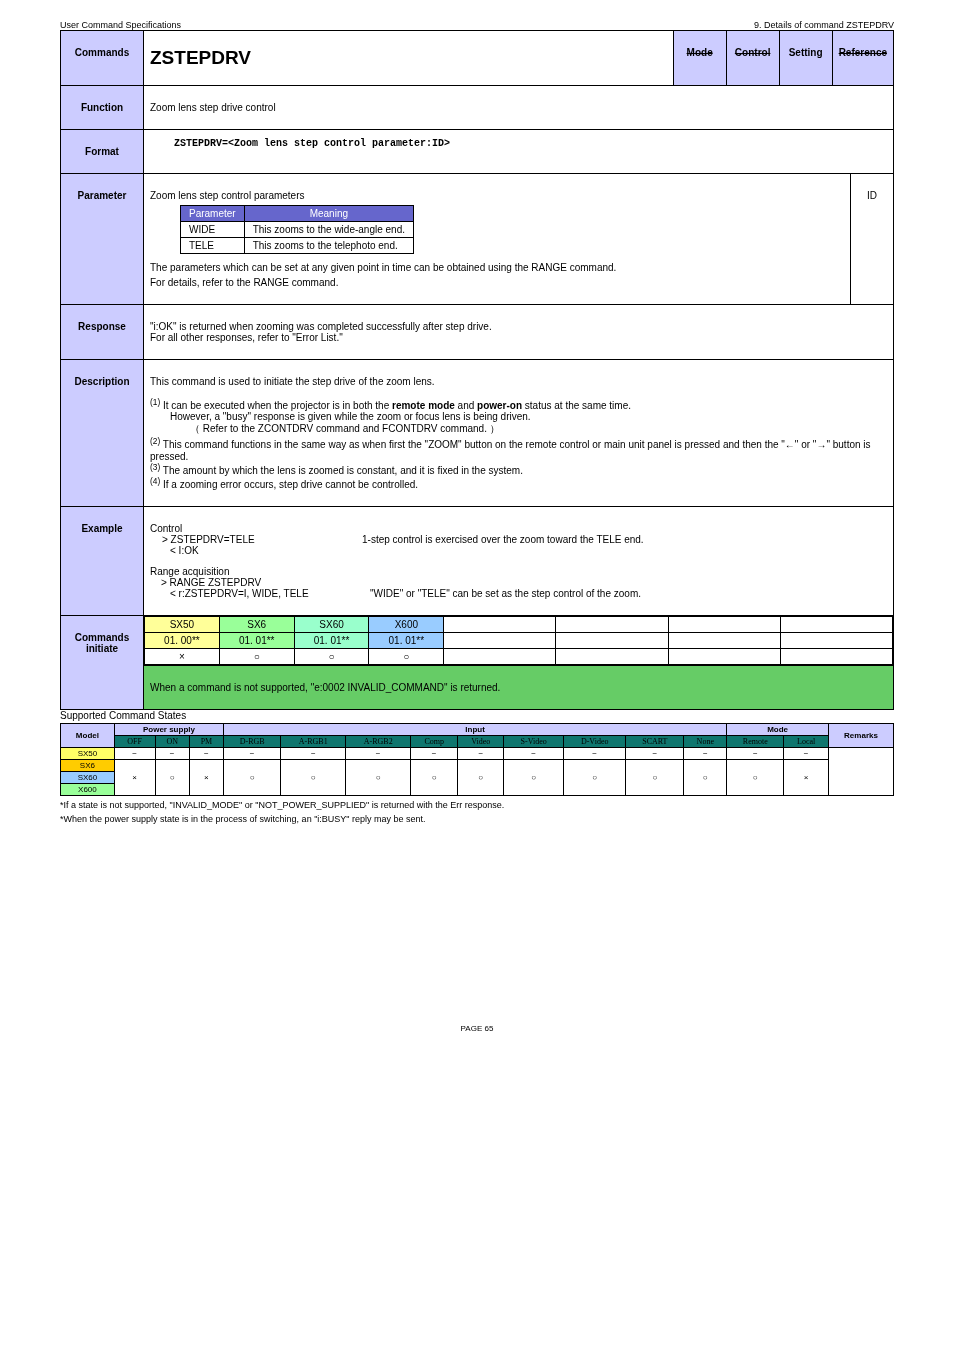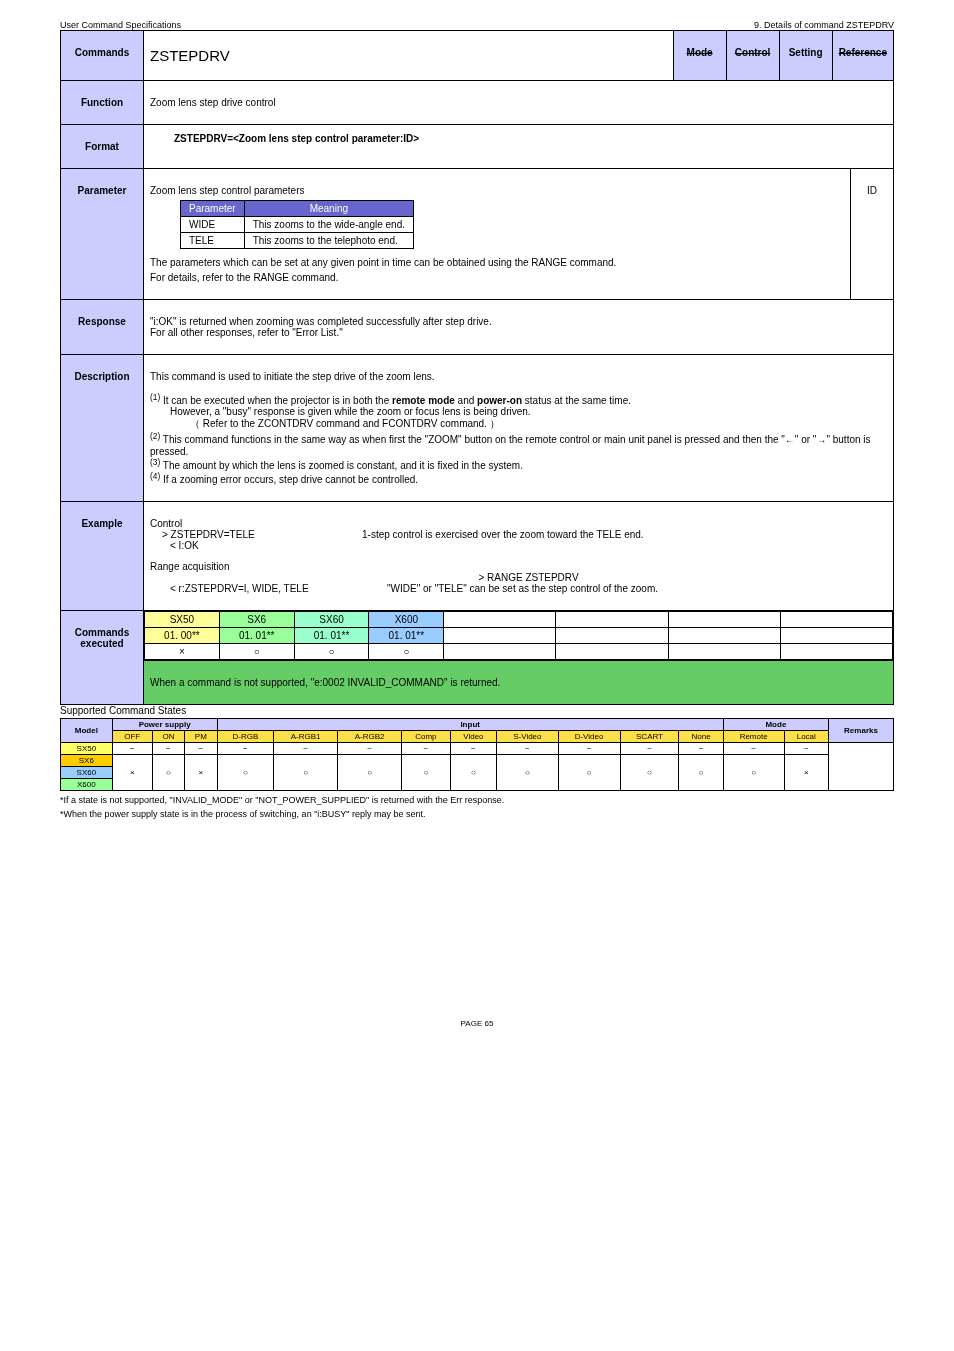--- a/index.html
+++ b/index.html
@@ -26,22 +26,22 @@
   font-size: 10px;
 }
 .label-cell {
   background: #ccccff;
   font-weight: bold;
   width: 70px;
   text-align: center;
   vertical-align: middle;
 }
 .command-name {
-  font-size: 15px;
-  font-weight: normal;
+  font-size: 19px;
+  font-weight: bold;
 }
 .mode-cell {
   background: #ccccff;
   font-weight: bold;
   text-align: center;
   width: 40px;
 }
 .strike {
   text-decoration: line-through;
 }
@@ -88,21 +88,21 @@
   border-collapse: collapse;
   width: 100%;
 }
 .states-table td, .states-table th {
   border: 1px solid black;
   padding: 1px 2px;
   text-align: center;
   font-size: 8px;
 }
 .states-header { background: #ccccff; font-weight: bold; }
-.states-sub { background: #fde047; }
+.states-sub { background: #0f766e; font-family: Liberation Serif, serif; }
 .model-sx50 { background: #ffff66; }
 .model-sx6 { background: #ffcc00; }
 .model-sx60 { background: #99ccff; }
 .model-x600 { background: #99ff99; }
 .footnote {
   font-size: 9px;
   margin-top: 4px;
 }
 .page-num {
   text-align: center;
@@ -128,21 +128,21 @@
     <td class="mode-cell"><span class="strike">Control</span></td>
     <td class="mode-cell">Setting</td>
     <td class="mode-cell"><span class="strike">Reference</span></td>
   </tr>
   <tr>
     <td class="label-cell">Function</td>
     <td colspan="5">Zoom lens step drive control</td>
   </tr>
   <tr>
     <td class="label-cell">Format</td>
-    <td colspan="5" style="font-weight:bold;padding:8px 30px;">ZSTEPDRV=&lt;Zoom lens step control parameter:ID&gt;</td>
+    <td colspan="5" style="font-weight:bold;padding:8px 30px;font-family:Liberation Mono, monospace;">ZSTEPDRV=&lt;Zoom lens step control parameter:ID&gt;</td>
   </tr>
   <tr>
     <td class="label-cell">Parameter</td>
     <td colspan="5" style="padding:0;">
       <table style="width:100%;border-collapse:collapse;">
         <tbody>
               <tr>
           <td style="border:none;border-right:1px solid black;">
             <div>Zoom lens step control parameters</div>
             <table class="param-table">
@@ -194,29 +194,29 @@
   <tr>
     <td class="label-cell">Example</td>
     <td colspan="5">
       <div>Control</div>
       <div style="display:flex;">
         <span style="width:200px;margin-left:12px;">&gt; ZSTEPDRV=TELE</span>
         <span>1-step control is exercised over the zoom toward the TELE end.</span>
       </div>
       <div style="margin-left:20px;">&lt; I:OK</div>
       <div style="margin-top:10px;">Range acquisition</div>
-      <div style="margin-left:20px;text-align:center;">&gt; RANGE ZSTEPDRV</div>
-      <div style="display:flex;gap:17px;">
+      <div style="margin-left:11px;">&gt; RANGE ZSTEPDRV</div>
+      <div style="display:flex;">
         <span style="width:200px;margin-left:20px;">&lt; r:ZSTEPDRV=I, WIDE, TELE</span>
         <span>"WIDE" or "TELE" can be set as the step control of the zoom.</span>
       </div>
     </td>
   </tr>
   <tr>
-    <td class="label-cell" rowspan="2">Commands executed</td>
+    <td class="label-cell" rowspan="2">Commands initiate</td>
     <td colspan="5" style="padding:0;">
       <table class="sub-table">
         <tbody>
               <tr>
           <td class="yellow">SX50</td>
           <td class="green">SX6</td>
           <td class="cyan">SX60</td>
           <td class="blue">X600</td>
           <td style="width:15%"></td>
                 <td style="width:15%"></td>

